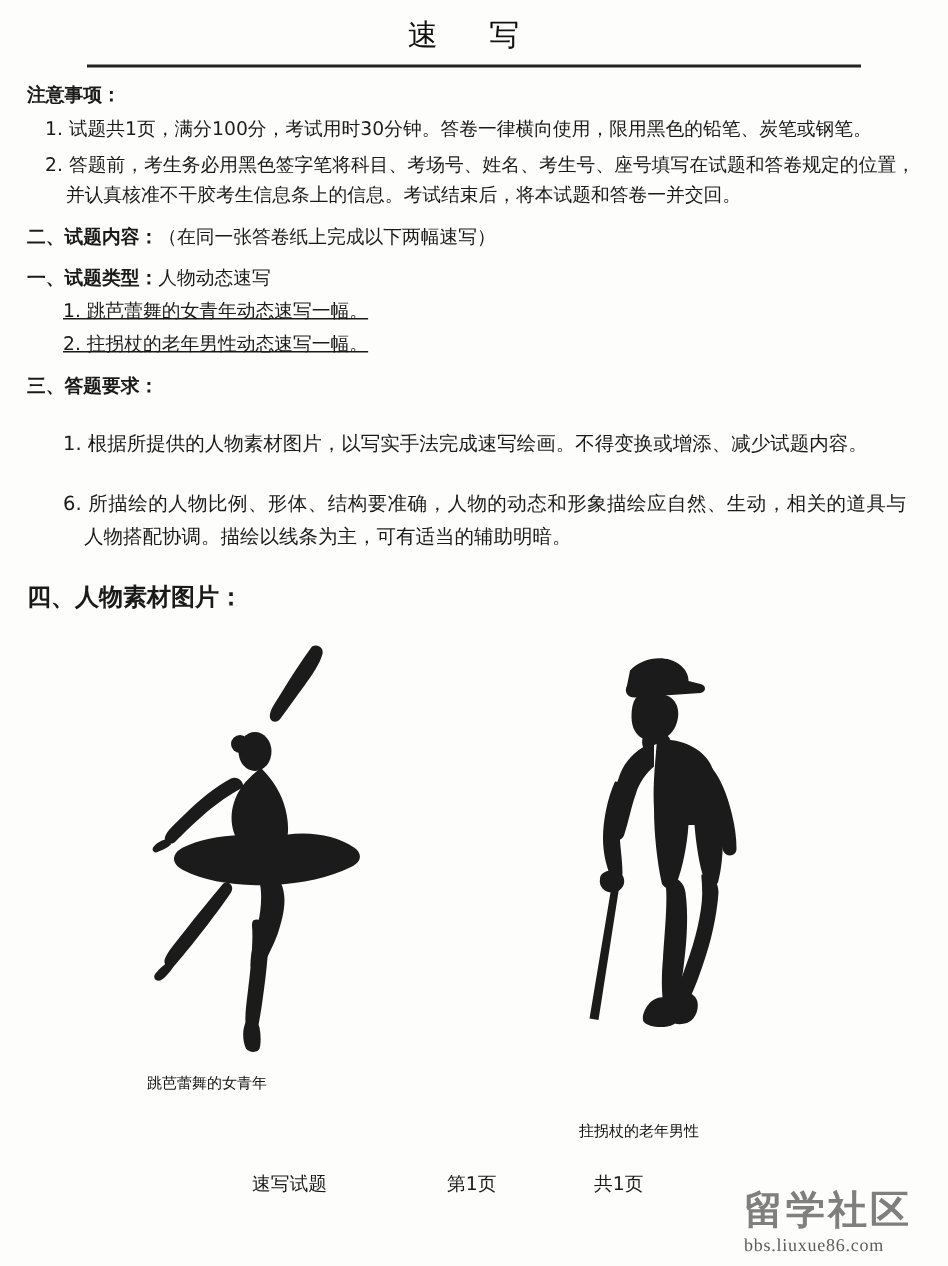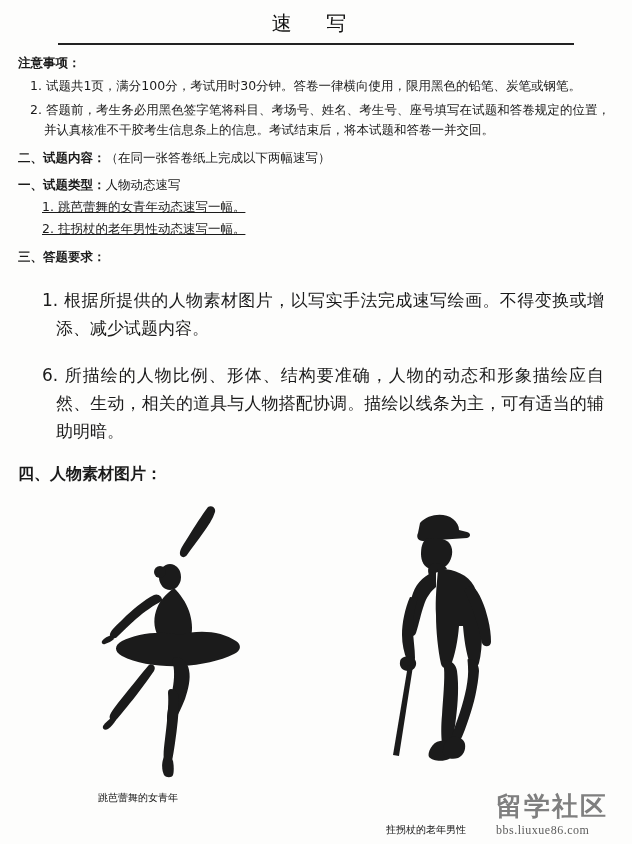--- a/index.html
+++ b/index.html
@@ -64,21 +64,21 @@
   }
   .list-item {
     font-size: 12.5px;
     line-height: 1.65;
     padding-left: 38px;
     text-indent: -14px;
     margin: 1px 0;
     text-decoration: underline;
   }
   .list-item-wrap {
-    font-size: 17px;
+    font-size: 13px;
     line-height: 1.65;
     padding-left: 38px;
     text-indent: -14px;
     margin: 19px 0;
     text-align: justify;
     padding-right: 6px;
   }
   .mat-head {
     font-size: 16px;
     font-weight: bold;
@@ -241,20 +241,25 @@
         </svg>
       </div>
 
     </div>
 
     <div class="caption-row">
       <span class="caption cap-left">跳芭蕾舞的女青年</span>
       <span class="caption cap-right">拄拐杖的老年男性</span>
     </div>
 
+    <div class="footer">
+      <span class="f1">速写试题</span>
+      <span class="f2">第1页</span>
+      <span class="f3">共1页</span>
+    </div>
 
   </div>
 
   <div class="watermark">
     <div class="wm-logo">留学社区</div>
     <div class="wm-url">bbs.liuxue86.com</div>
   </div>
 
 </div>
 

